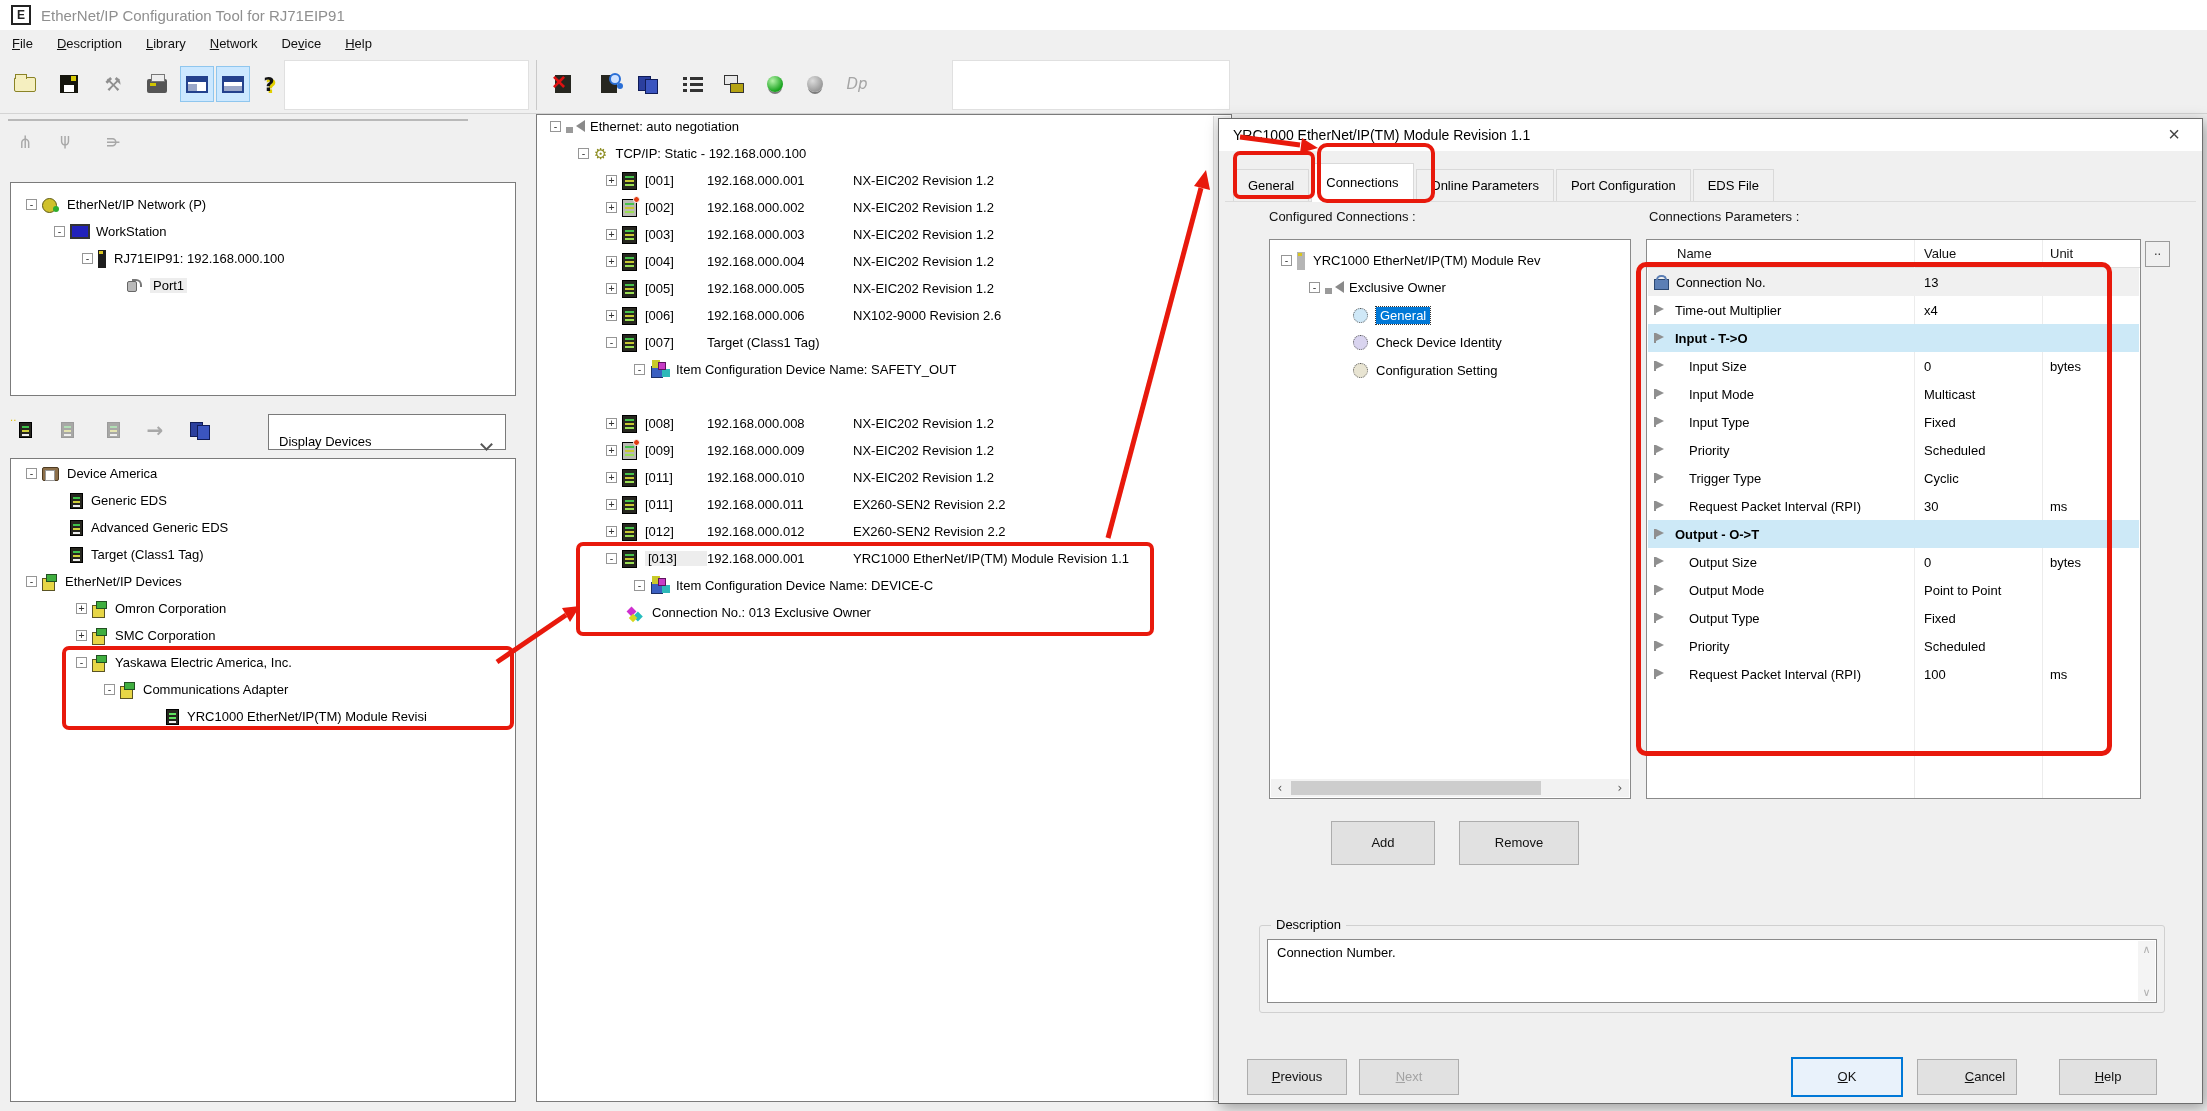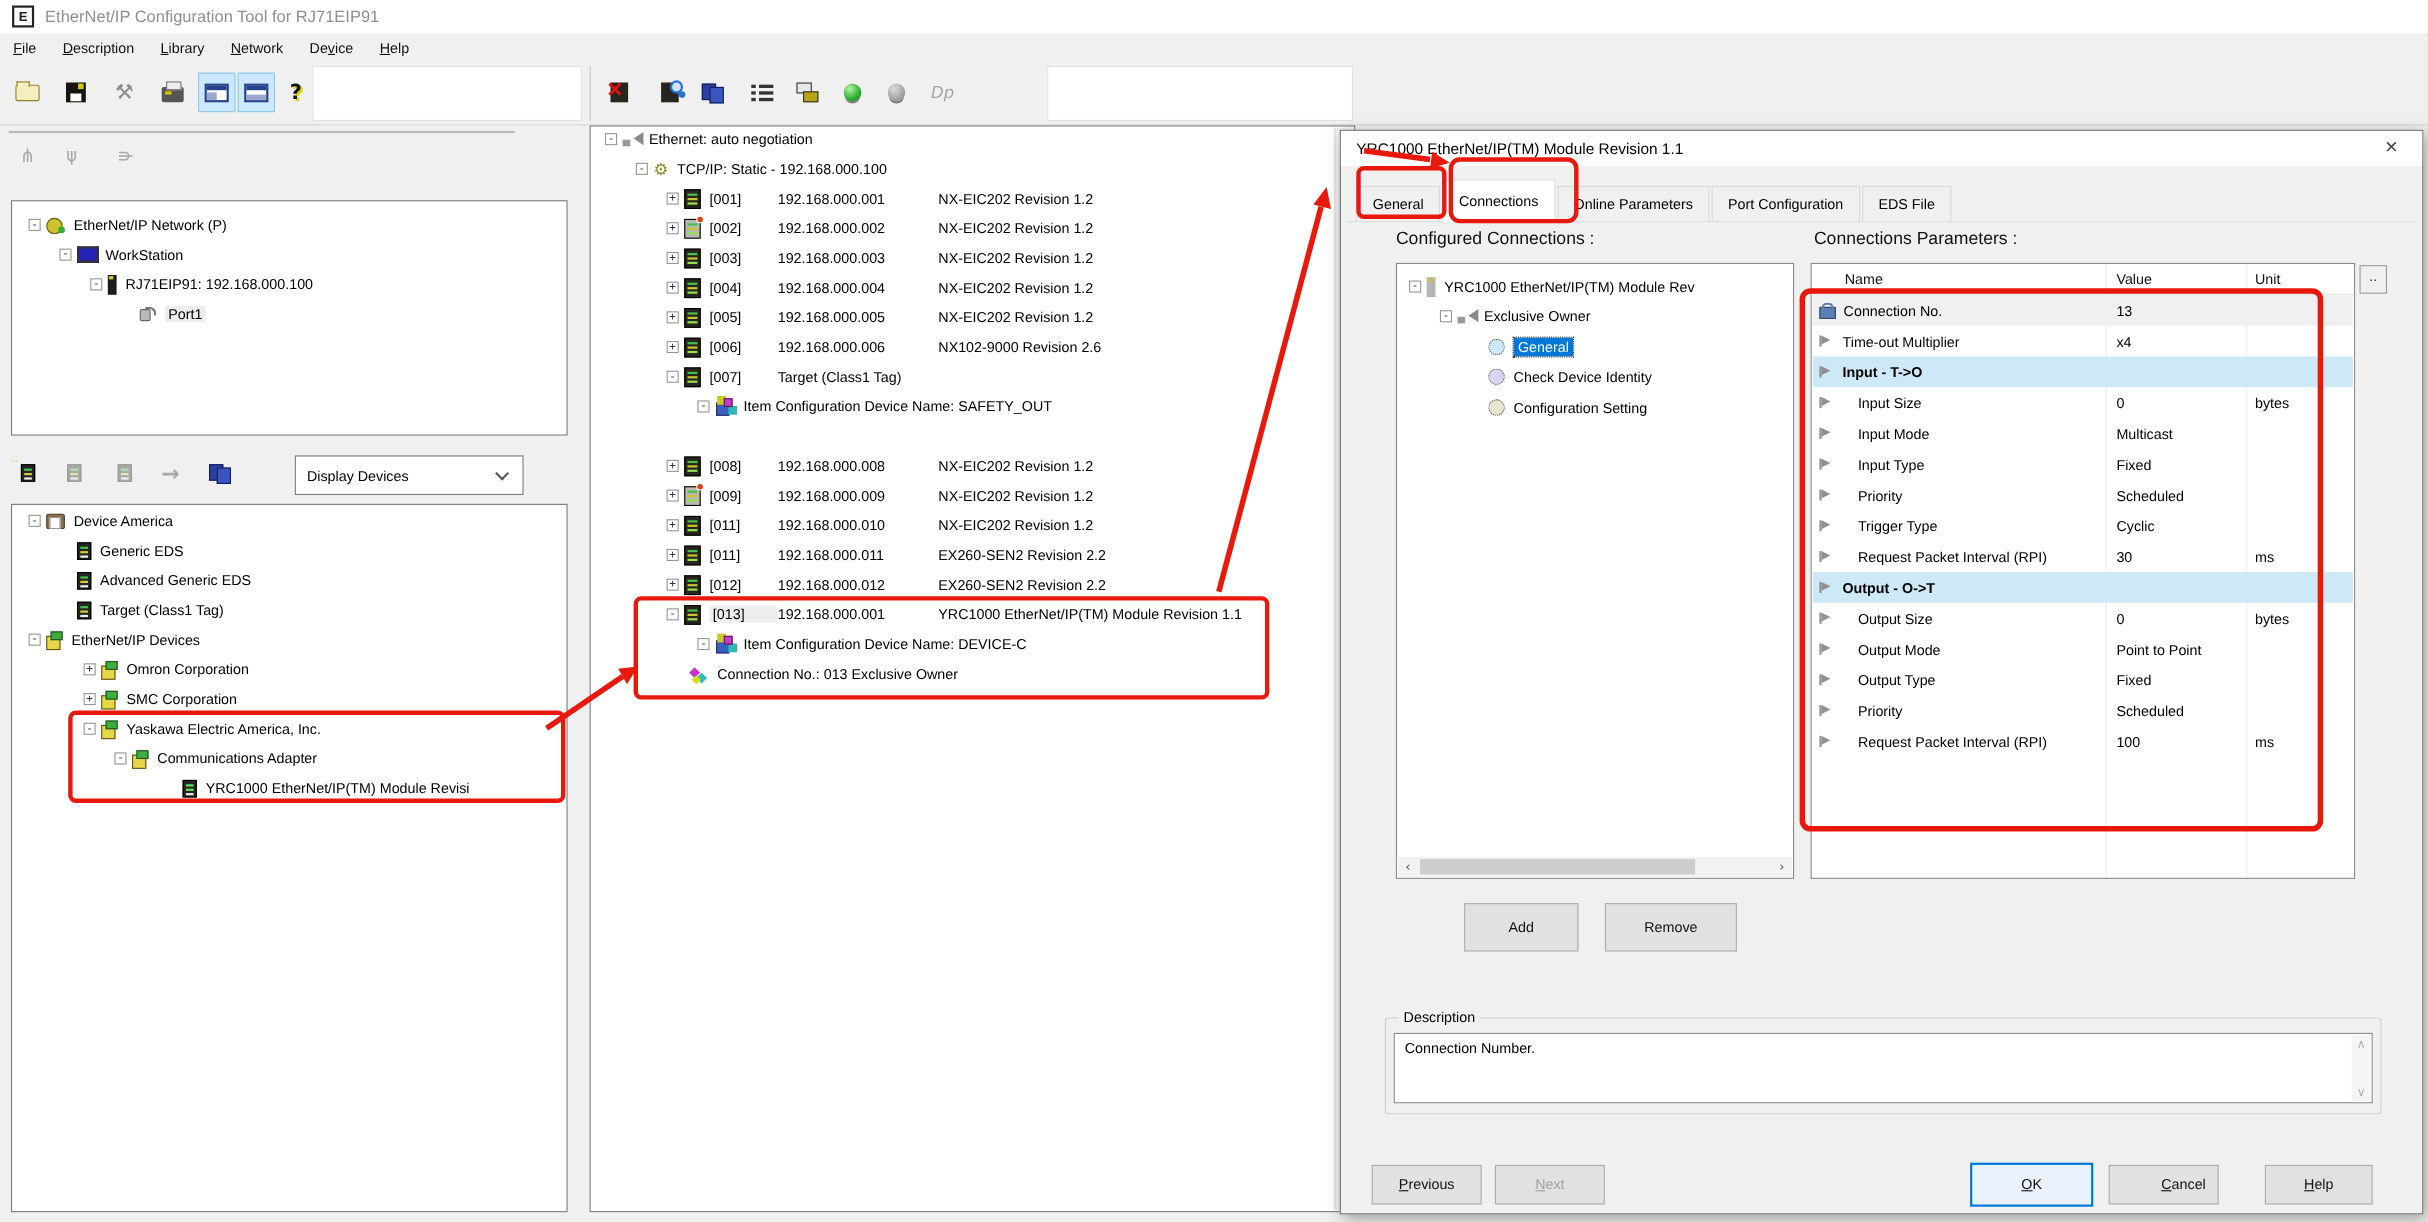--- a/index.html
+++ b/index.html
@@ -120,21 +120,21 @@
   
   .dialog { position:absolute; left:1218px; top:118px; width:985px; height:986px; background:#f0f0f0;
             border:1px solid #6e6e6e; box-shadow:3px 4px 14px rgba(0,0,0,.35); z-index:10; }
   .dlg-title { position:absolute; left:0; top:0; right:0; height:32px; background:#fff; display:flex; align-items:center; }
   .dlg-title .t { margin-left:14px; font-size:14px; }
   .dlg-close { position:absolute; right:8px; top:0px; width:40px; height:30px; text-align:center; font-size:20px; color:#444; line-height:30px; }
   .tabs { position:absolute; left:14px; top:44px; height:39px; display:flex; align-items:flex-end; }
   .tab { padding:8px 14px; background:#f0f0f0; border:1px solid #d9d9d9; border-bottom:none; margin-right:2px; height:33px; }
   .tab.active { background:#fff; height:39px; position:relative; z-index:2; padding-top:11px; }
   .tabline { position:absolute; left:6px; right:6px; top:82px; height:1px; background:#dcdcdc; }
-  .dlg-label { position:absolute; font-size:16px; color:#111; }
+  .dlg-label { position:absolute; font-size:13px; color:#111; }
   .hscroll { position:absolute; left:1px; right:1px; bottom:1px; height:18px; background:#f2f2f2; display:flex; align-items:center; }
   .hscroll .thumb { position:absolute; left:20px; width:250px; top:2px; bottom:2px; background:#cdcdcd; }
   .hscroll .ar { width:18px; text-align:center; color:#555; font-size:12px; }
   .hscroll .ar.r { position:absolute; right:0; }
   .ptable-hdr { position:absolute; left:0; top:0; right:0; height:28px; border-bottom:1px solid #e0e0e0; }
   .ptable-hdr span { position:absolute; top:6px; color:#111; }
   .pcol-sep { position:absolute; top:0; bottom:0; width:1px; background:#ececec; }
   .prow { position:absolute; left:1px; right:1px; height:28px; display:flex; align-items:center; }
   .prow .nm { margin-left:8px; }
   .prow.sub .nm { margin-left:22px; }
@@ -278,21 +278,21 @@
     <div class="tbtn" style="left:96px; top:412px;">
         <span class="i-card" style="opacity:.35;"></span>
       </div>
     <div class="tbtn" style="left:138px; top:412px;">
         <span class="glyph" style="color:#a8a8a8;font-size:20px;font-weight:bold;">→</span>
       </div>
     <div class="tbtn" style="left:182px; top:412px;">
         <span class="i-devblue"></span>
       </div>
   </div>
-  <div class="combo" style="left:268px; top:414px; width:208px; height:36px;">
+  <div class="combo" style="left:268px; top:414px; width:238px; height:36px;align-items:flex-end;">
     <span class="txt">Display Devices</span>
     <span class="chev"></span>
   </div>
 
   <div class="panel" style="left:10px; top:458px; width:506px; height:644px;">
     <div class="tree-row" style="top:5px; padding-left:14px;">
       <span class="expand">-</span>
       <span class="ticon i-lib"></span>
       <span>Device America</span>
     </div>

